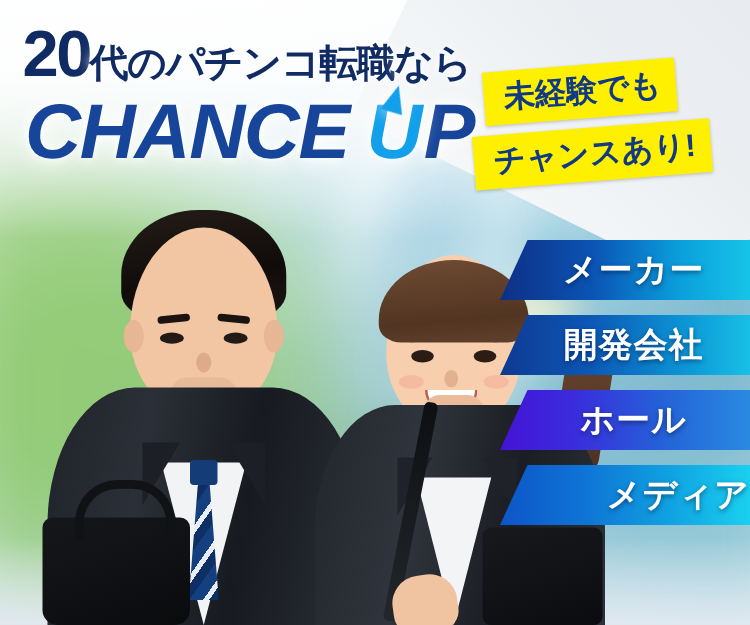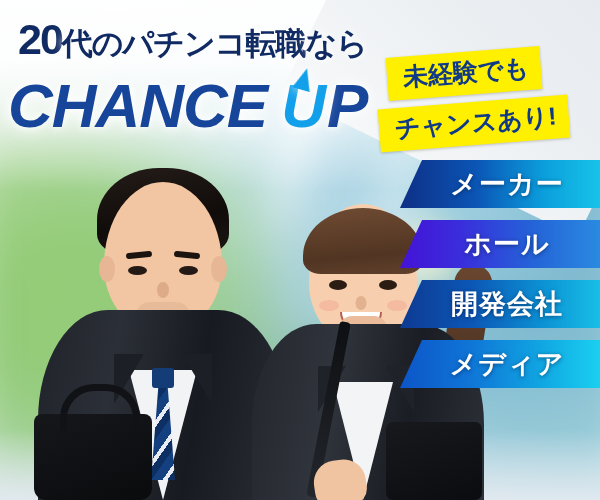--- a/index.html
+++ b/index.html
@@ -200,25 +200,25 @@
     text-shadow:0 1px 2px rgba(0,0,0,.6);
   }
 
   
   .headline{
     position:absolute;left:18px;top:18px;width:420px;
     font-size:36px;font-weight:700;color:#102a63;line-height:1;
     letter-spacing:-1px;white-space:nowrap;
     text-shadow:0 0 7px rgba(255,255,255,.95),0 0 14px rgba(255,255,255,.8);
   }
-  .headline .num{font-size:43px;letter-spacing:-2px;}
+  .headline .num{font-size:52px;letter-spacing:-2px;}
   .headline .small{font-size:31px;}
 
   .chance{
-    position:absolute;left:8px;top:70px;width:400px;height:72px;
+    position:absolute;left:20px;top:70px;width:400px;height:72px;
     white-space:nowrap;
   }
   .chance-word{
     font-size:62px;font-weight:700;font-style:italic;color:#17459a;
     letter-spacing:-1px;line-height:72px;
     text-shadow:0 0 8px rgba(255,255,255,.98),0 0 16px rgba(255,255,255,.85),
                 0 0 26px rgba(255,255,255,.7);
   }
   .up-wrap{position:relative;display:inline-block;margin-left:14px;}
   .up-u{
@@ -245,37 +245,37 @@
     font-size:25px;font-weight:700;letter-spacing:0px;
     padding:4px 12px 6px 16px;white-space:nowrap;
     transform:rotate(-4.5deg);
     box-shadow:0 1px 3px rgba(0,0,0,.22);
     display:block;width:max-content;
   }
   .badge-line.l1{margin-left:8px;}
   .badge-line.l2{margin-top:7px;margin-left:0;}
 
   
-  .cats{position:absolute;right:0;top:160px;width:200px;}
+  .cats{position:absolute;right:0;top:192px;width:200px;}
   .cat{
     position:relative;height:48px;margin-bottom:12px;
     display:flex;align-items:center;justify-content:center;
     clip-path:polygon(22px 0,100% 0,100% 100%,0 100%);
     box-shadow:0 2px 5px rgba(0,0,0,.2);
   }
   .cat-label{
     color:#fff;font-size:27px;font-weight:700;letter-spacing:1px;
     text-shadow:0 1px 4px rgba(0,20,60,.55);
     padding-left:14px;
   }
   .cat-0{background:linear-gradient(90deg,#0e2f86 0%,#0b55b5 38%,#0b9fdc 72%,#17c3e8 100%);}
   .cat-1{background:linear-gradient(90deg,#4413d6 0%,#3a2ddc 30%,#2463d8 66%,#2a8ae0 100%);}
   .cat-2{background:linear-gradient(90deg,#0e3a92 0%,#0c57b6 36%,#0c96d6 74%,#18bfe6 100%);}
   .cat-3{background:linear-gradient(90deg,#5a13e0 0%,#4a2ae0 32%,#2f63de 68%,#2f8fe4 100%);}
-  .cat-4{background:linear-gradient(90deg,#0d55c8 0%,#0f74d6 34%,#10a5e2 70%,#1ad0f0 100%);}
+  .cat-4{background:linear-gradient(90deg,#0d55c8 0%,#0f74d6 34%,#10a5e2 70%,#1ad0f0 100%);justify-content:flex-end;}
 </style>
 </head>
 <body>
 
 <div class="banner">
 
   <div class="bg">
     <div class="bg-base"></div>
     <div class="bg-bldg"></div>
     <div class="bg-glow"></div>
@@ -340,25 +340,25 @@
 
   <div class="badge">
     <span class="badge-line l1">未経験でも</span>
     <span class="badge-line l2">チャンスあり!</span>
   </div>
 
   <div class="cats">
     <div class="cat cat-0">
       <span class="cat-label">メーカー</span>
     </div>
+    <div class="cat cat-2">
+      <span class="cat-label">開発会社</span>
+    </div>
     <div class="cat cat-1">
       <span class="cat-label">ホール</span>
     </div>
-    <div class="cat cat-2">
-      <span class="cat-label">開発会社</span>
-    </div>
     <div class="cat cat-4">
       <span class="cat-label">メディア</span>
     </div>
   </div>
 
 
 </div>
 
 </body></html>

